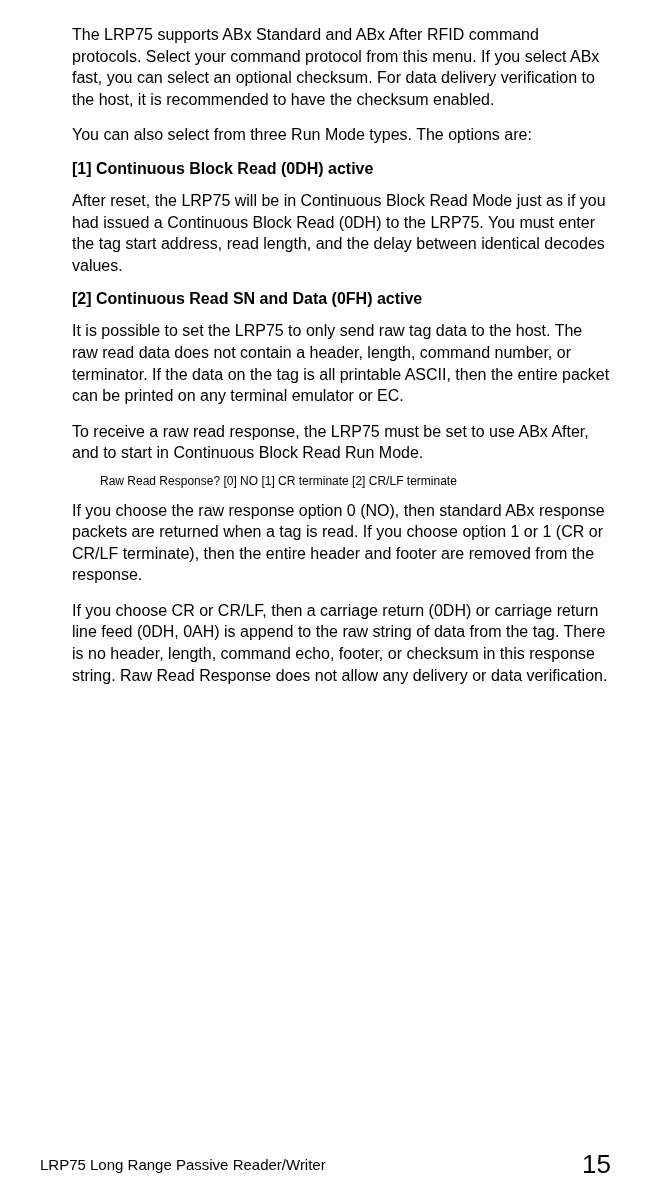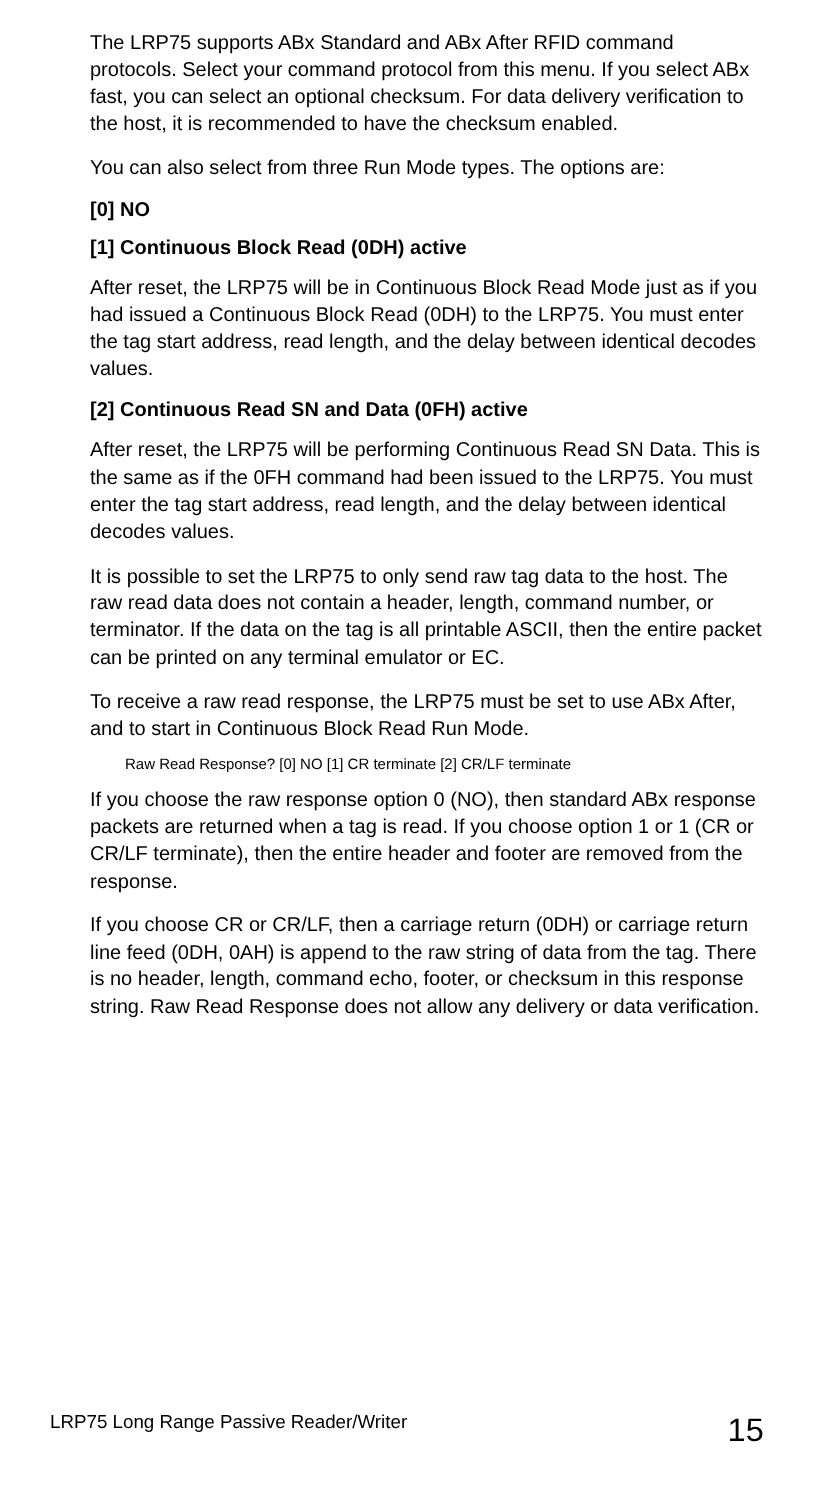--- a/index.html
+++ b/index.html
@@ -37,51 +37,49 @@
   }
   .indented {
     font-size: 12px;
     line-height: 1.3;
     margin-left: 28px;
     margin-bottom: 10px;
     margin-top: -4px;
   }
   .footer {
     position: absolute;
-    bottom: 40px;
+    bottom: 20px;
     left: 40px;
     right: 40px;
     display: flex;
     justify-content: space-between;
-    align-items: flex-start;
+    align-items: center;
     margin-top: 45px;
   }
   .footer-left {
     font-size: 15px;
   }
   .footer-right {
     font-size: 26px;
   }
 </style>
 </head>
 <body>
 
 <div class="page">
 
 
   <div class="body-text">The LRP75 supports ABx Standard and ABx After RFID command protocols. Select your command protocol from this menu. If you select ABx fast, you can select an optional checksum. For data delivery verification to the host, it is recommended to have the checksum enabled.</div>
   <div class="body-text">You can also select from three Run Mode types. The options are:</div>
 
-  <div class="bold-head">[0] NO</div>
 
   <div class="bold-head">[1] Continuous Block Read (0DH) active</div>
   <div class="body-text">After reset, the LRP75 will be in Continuous Block Read Mode just as if you had issued a Continuous Block Read (0DH) to the LRP75. You must enter the tag start address, read length, and the delay between identical decodes values.</div>
 
   <div class="bold-head">[2] Continuous Read SN and Data (0FH) active</div>
-  <div class="body-text">After reset, the LRP75 will be performing Continuous Read SN Data. This is the same as if the 0FH command had been issued to the LRP75. You must enter the tag start address, read length, and the delay between identical decodes values.</div>
 
   <div class="body-text">It is possible to set the LRP75 to only send raw tag data to the host. The raw read data does not contain a header, length, command number, or terminator. If the data on the tag is all printable ASCII, then the entire packet can be printed on any terminal emulator or EC.</div>
   <div class="body-text">To receive a raw read response, the LRP75 must be set to use ABx After, and to start in Continuous Block Read Run Mode.</div>
 
   <div class="indented">Raw Read Response? [0] NO [1] CR terminate [2] CR/LF terminate</div>
 
   <div class="body-text">If you choose the raw response option 0 (NO), then standard ABx response packets are returned when a tag is read. If you choose option 1 or 1 (CR or CR/LF terminate), then the entire header and footer are removed from the response.</div>
   <div class="body-text">If you choose CR or CR/LF, then a carriage return (0DH) or carriage return line feed (0DH, 0AH) is append to the raw string of data from the tag. There is no header, length, command echo, footer, or checksum in this response string. Raw Read Response does not allow any delivery or data verification.</div>
 
   <div class="footer">

